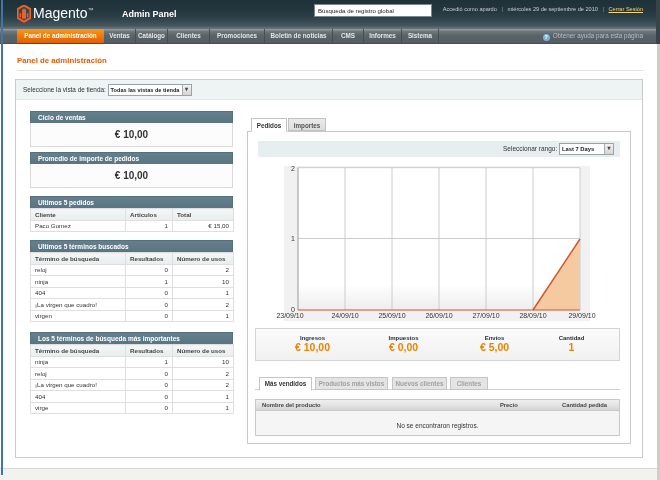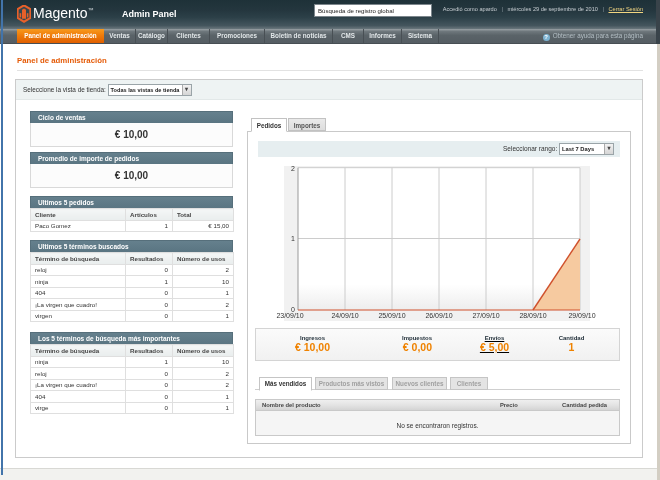--- a/index.html
+++ b/index.html
@@ -267,25 +267,25 @@
     <text x="249" y="152" text-anchor="middle">28/09/10</text>
     <text x="298" y="152" text-anchor="middle">29/09/10</text>
   </g>
 </svg>
 
 <div class="abs" id="statsbox">
   <div class="cell" style="left:11px;">
       <div class="lab">Ingresos</div>
       <div class="val">€ 10,00</div>
     </div>
-  <div class="cell" style="left:85px;text-align:right;">
+  <div class="cell" style="left:102px;">
       <div class="lab">Impuestos</div>
       <div class="val">€ 0,00</div>
     </div>
-  <div class="cell" style="left:193px;text-decoration:underline;">
+  <div class="cell" style="left:193px;">
       <div class="lab">Envíos</div>
       <div class="val">€ 5,00</div>
     </div>
   <div class="cell" style="left:270px;">
       <div class="lab">Cantidad</div>
       <div class="val">1</div>
     </div>
 </div>
 
 <div class="abs" id="btabline"></div>

